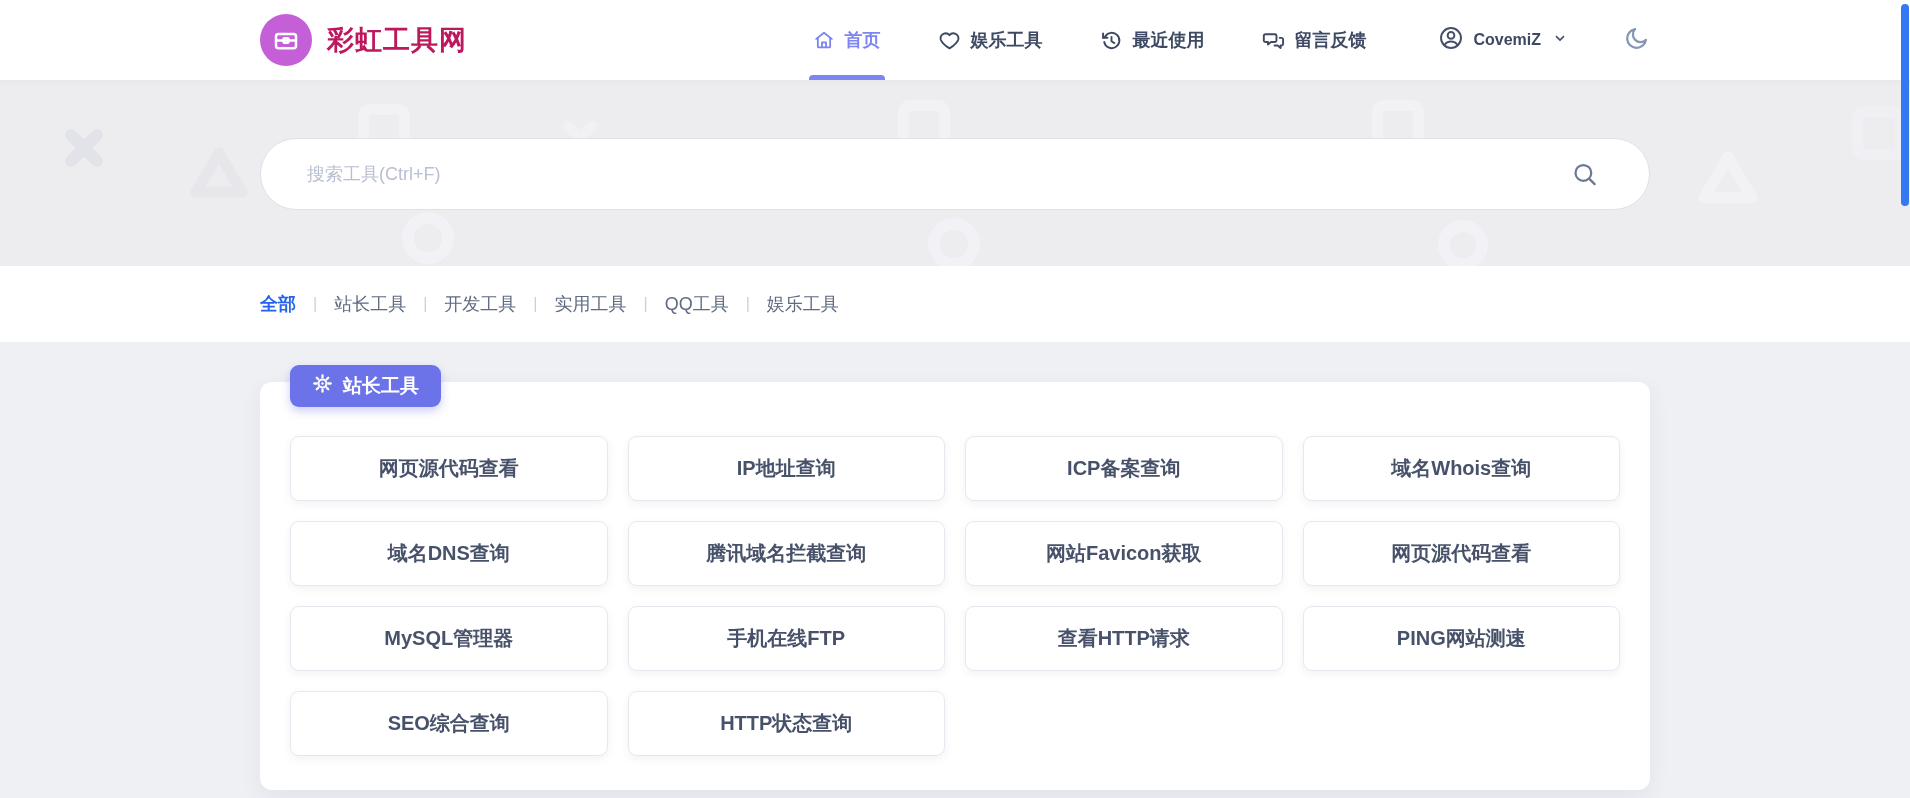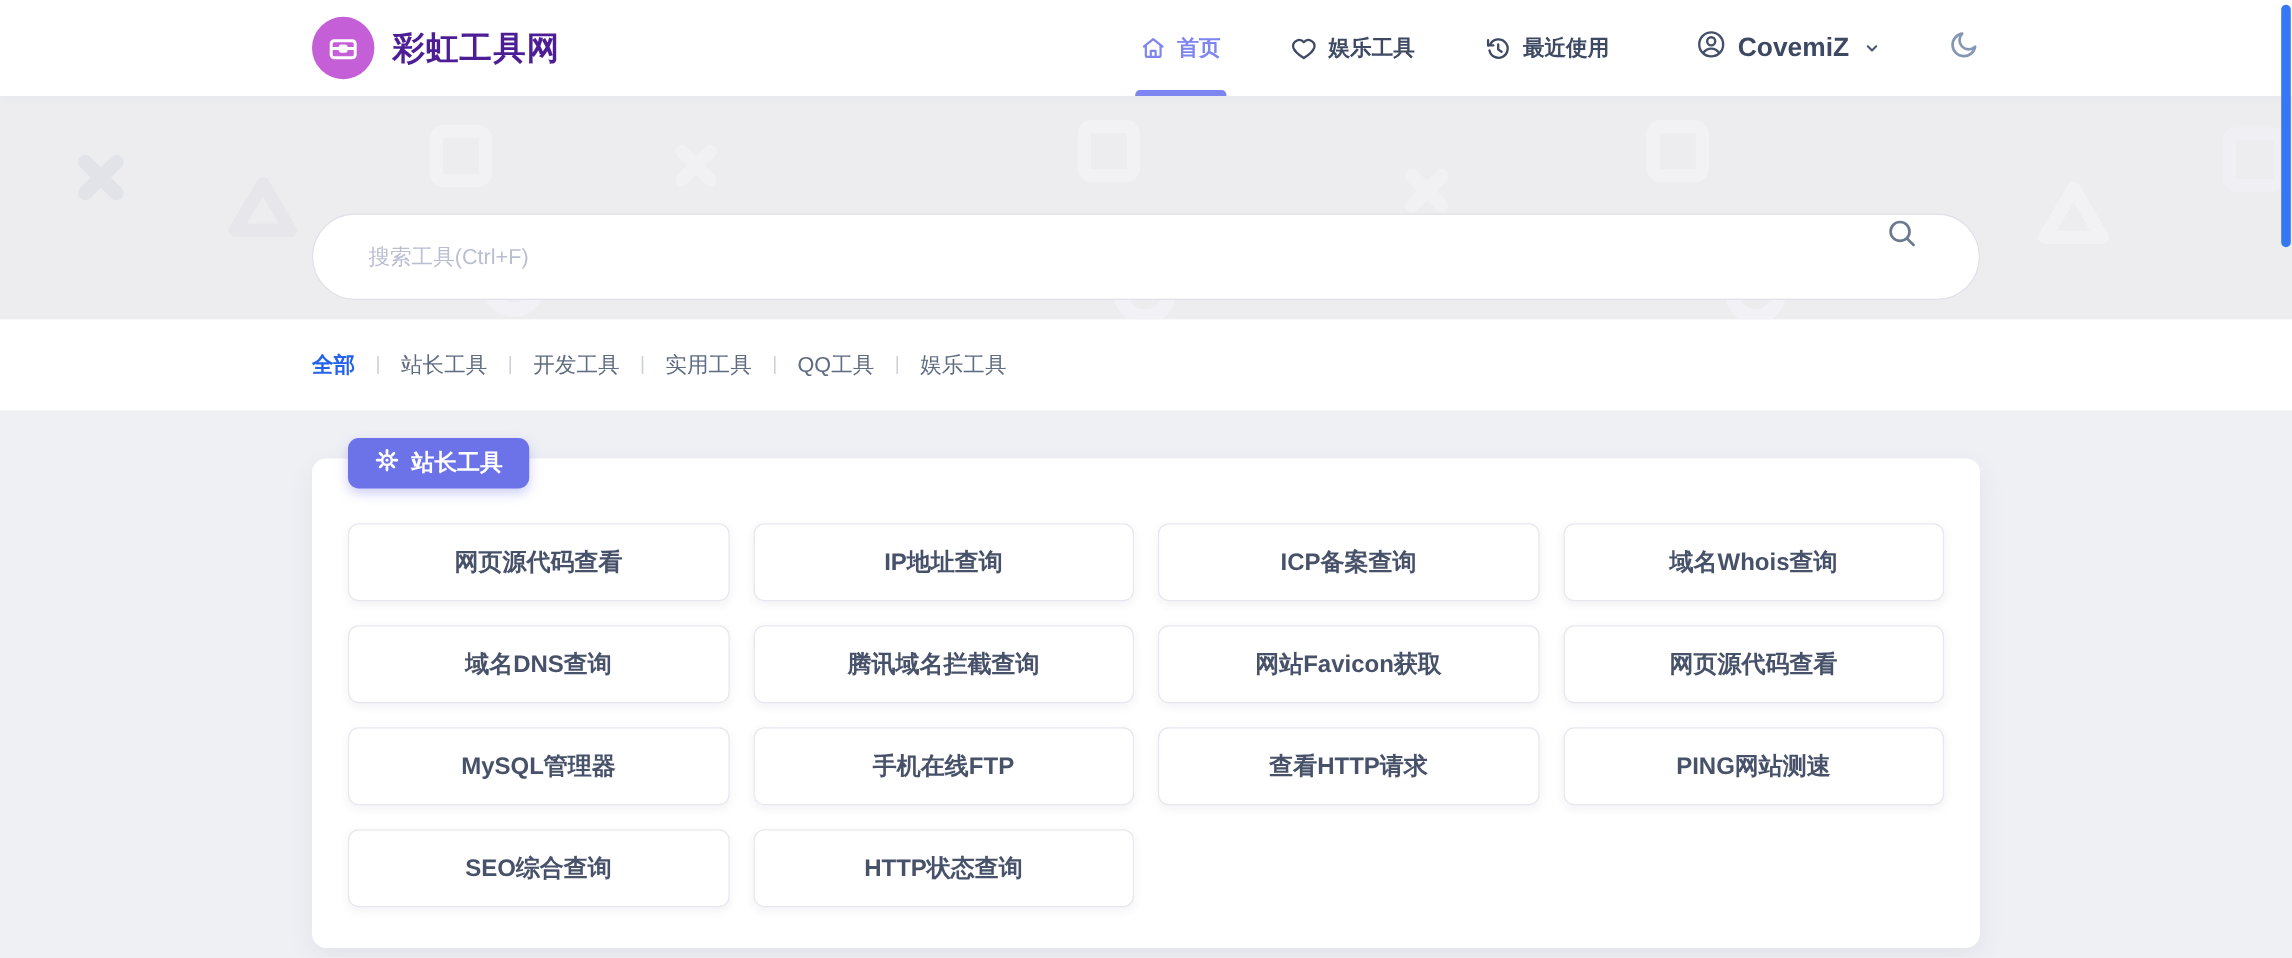--- a/index.html
+++ b/index.html
@@ -20,58 +20,57 @@
   .nav-inner {
     width: 1390px; height: 100%; margin: 0 auto;
     display: flex; align-items: center;
   }
   .brand { display: flex; align-items: center; gap: 15px; cursor: pointer; }
   .logo-circle {
     width: 52px; height: 52px; border-radius: 50%;
     background: #c45fd8; display: flex; align-items: center; justify-content: center;
     flex: none;
   }
-  .brand-title { font-size: 27px; font-weight: 700; color: #4c1d95; letter-spacing: 1px; }
+  .brand-title { font-size: 27px; font-weight: 700; color: #be185d; letter-spacing: 1px; }
 
   .nav-menu { margin-left: auto; display: flex; align-items: center; height: 100%; gap: 58px; }
   .nav-item {
     display: flex; align-items: center; gap: 9px; height: 100%;
     font-size: 18px; font-weight: 600; color: #3e4a63;
     position: relative; cursor: pointer; white-space: nowrap;
   }
   .nav-item svg { display: block; }
   .nav-item.active { color: #7d85f0; text-align: center; }
   .nav-item.active::after {
     content: ""; position: absolute; bottom: 0; left: 50%;
     transform: translateX(-50%);
     width: 76px; height: 5px; background: #7d85f0;
     border-radius: 4px 4px 0 0;
   }
 
   .user-menu {
     margin-left: 72px; display: flex; align-items: center; gap: 9px;
-    font-size: 22px; font-weight: 700; color: #3d4963; cursor: pointer; white-space: nowrap;
+    font-size: 16px; font-weight: 700; color: #3d4963; cursor: pointer; white-space: nowrap;
   }
   .user-menu .chev { margin-left: 3px; color: #4a5670; }
   .theme-toggle { margin-left: 56px; cursor: pointer; color: #8497b4; display: flex; }
 
   
   .hero { height: 186px; background: #ededf0; position: relative; overflow: hidden; }
   .dec { position: absolute; pointer-events: none; }
   .dec-square { border-style: solid; border-radius: 12px; }
   .dec-donut { border-style: solid; border-radius: 50%; }
 
   .search-wrap { width: 1390px; margin: 0 auto; padding-top: 58px; position: relative; z-index: 2; }
   .search-box { position: relative; }
   .search-input {
     width: 100%; height: 72px; border-radius: 36px;
     border: 1px solid #e0dfea; background: #ffffff;
     padding: 0 100px 0 46px; font-size: 18px; color: #55607a; outline: none;
     font-family: "Liberation Sans", sans-serif;
-    margin-top: 40px;
   }
   .search-input::placeholder { color: #b9bed2; }
   .search-icon {
     position: absolute; right: 52px; top: 50%; transform: translateY(-50%);
     color: #6c7a90; cursor: pointer; display: flex;
   }
 
   
   .tabs-bar { height: 76px; background: #ffffff; }
   .tabs-inner { width: 1390px; margin: 0 auto; height: 100%; display: flex; align-items: center; }
@@ -158,20 +157,29 @@
         <span>
           <svg width="23" height="23" viewBox="0 0 24 24" fill="none" stroke="currentColor" stroke-width="2" stroke-linecap="round" stroke-linejoin="round">
             <path d="M3.2 4.6v4.6h4.6"></path>
               <path d="M4.4 13.6a8 8 0 1 0 .9-5.6L3.2 9.2"></path>
               <path d="M12 8.4v4.4l3 1.9"></path>
           </svg>
         </span>
         <span>最近使用</span>
       </div>
 
+      <div class="nav-item">
+        <span>
+          <svg width="23" height="23" viewBox="0 0 24 24" fill="none" stroke="currentColor" stroke-width="2" stroke-linecap="round" stroke-linejoin="round">
+            <path d="M3.5 5.5h10a1.6 1.6 0 0 1 1.6 1.6v4.8a1.6 1.6 0 0 1-1.6 1.6H9.4l-3.2 2.6v-2.6H3.5a1.6 1.6 0 0 1-1.6-1.6V7.1a1.6 1.6 0 0 1 1.6-1.6z"></path>
+            <path d="M18.5 9.3h1.9a1.6 1.6 0 0 1 1.6 1.6v4.8a1.6 1.6 0 0 1-1.6 1.6h-1v2.5l-3.1-2.5h-3.2"></path>
+          </svg>
+        </span>
+        <span>留言反馈</span>
+      </div>
     </nav>
 
     <div class="user-menu">
       <span>
         <svg width="26" height="26" viewBox="0 0 24 24" fill="none" stroke="#44506a" stroke-width="1.8" stroke-linecap="round">
           <circle cx="12" cy="12" r="9.2"></circle>
             <circle cx="12" cy="9.6" r="3.1"></circle>
             <path d="M5.9 18.6a7.2 7.2 0 0 1 12.2 0"></path>
         </svg>
       </span>

